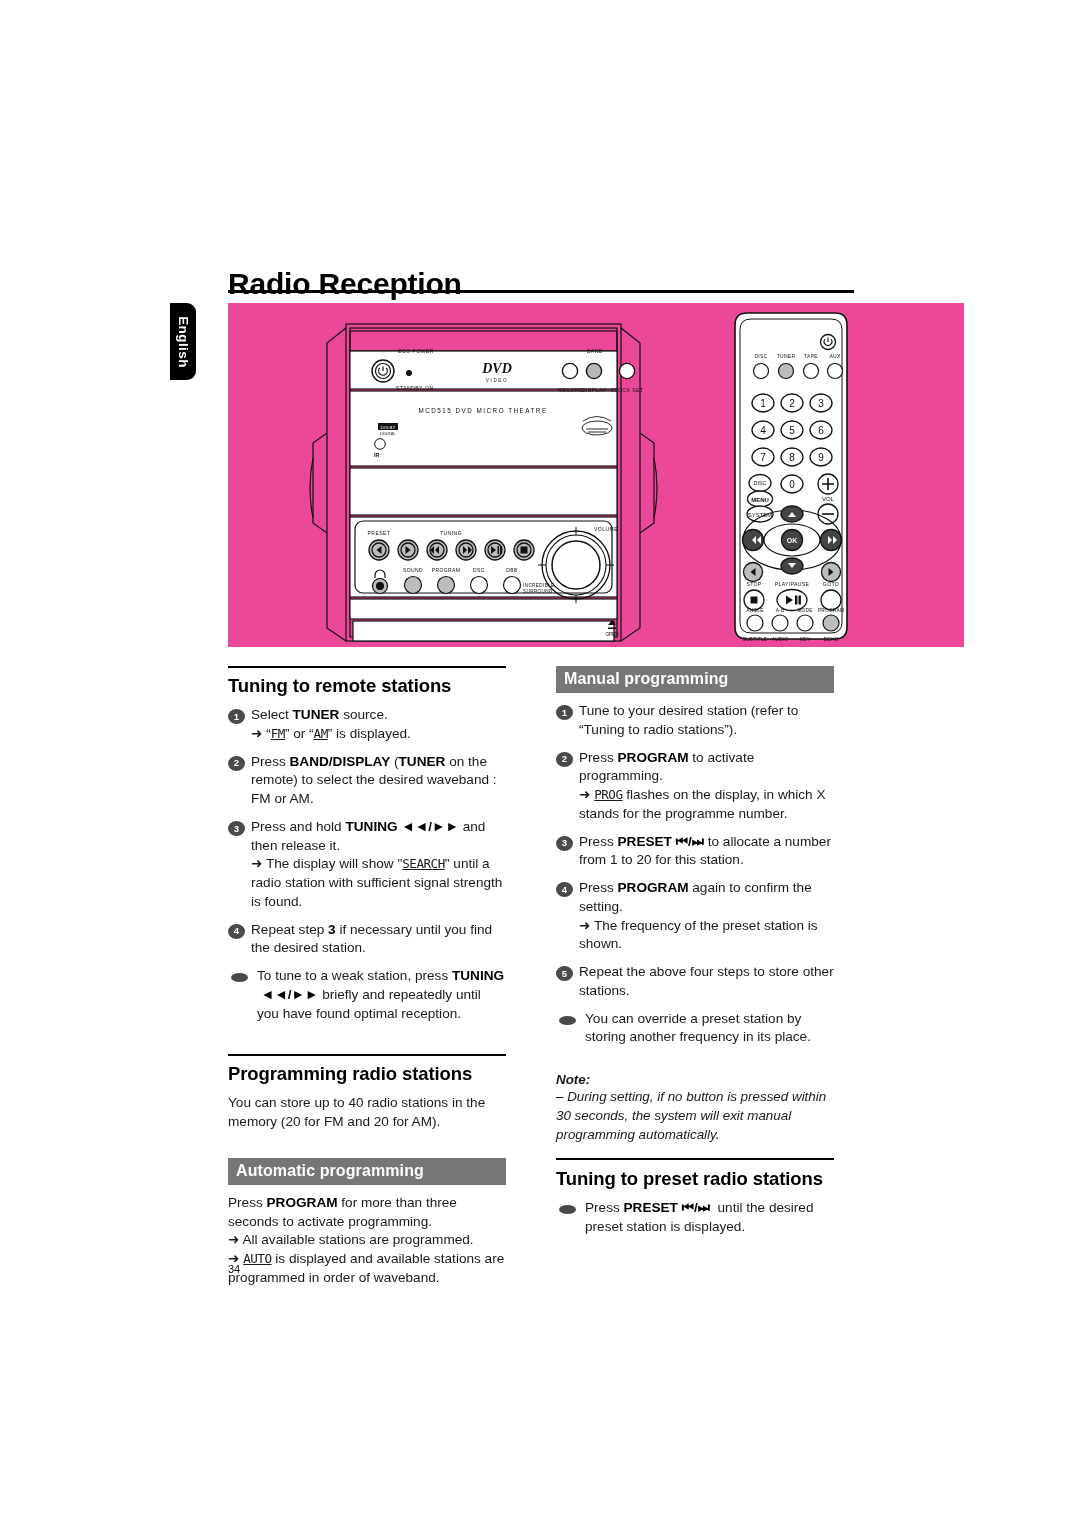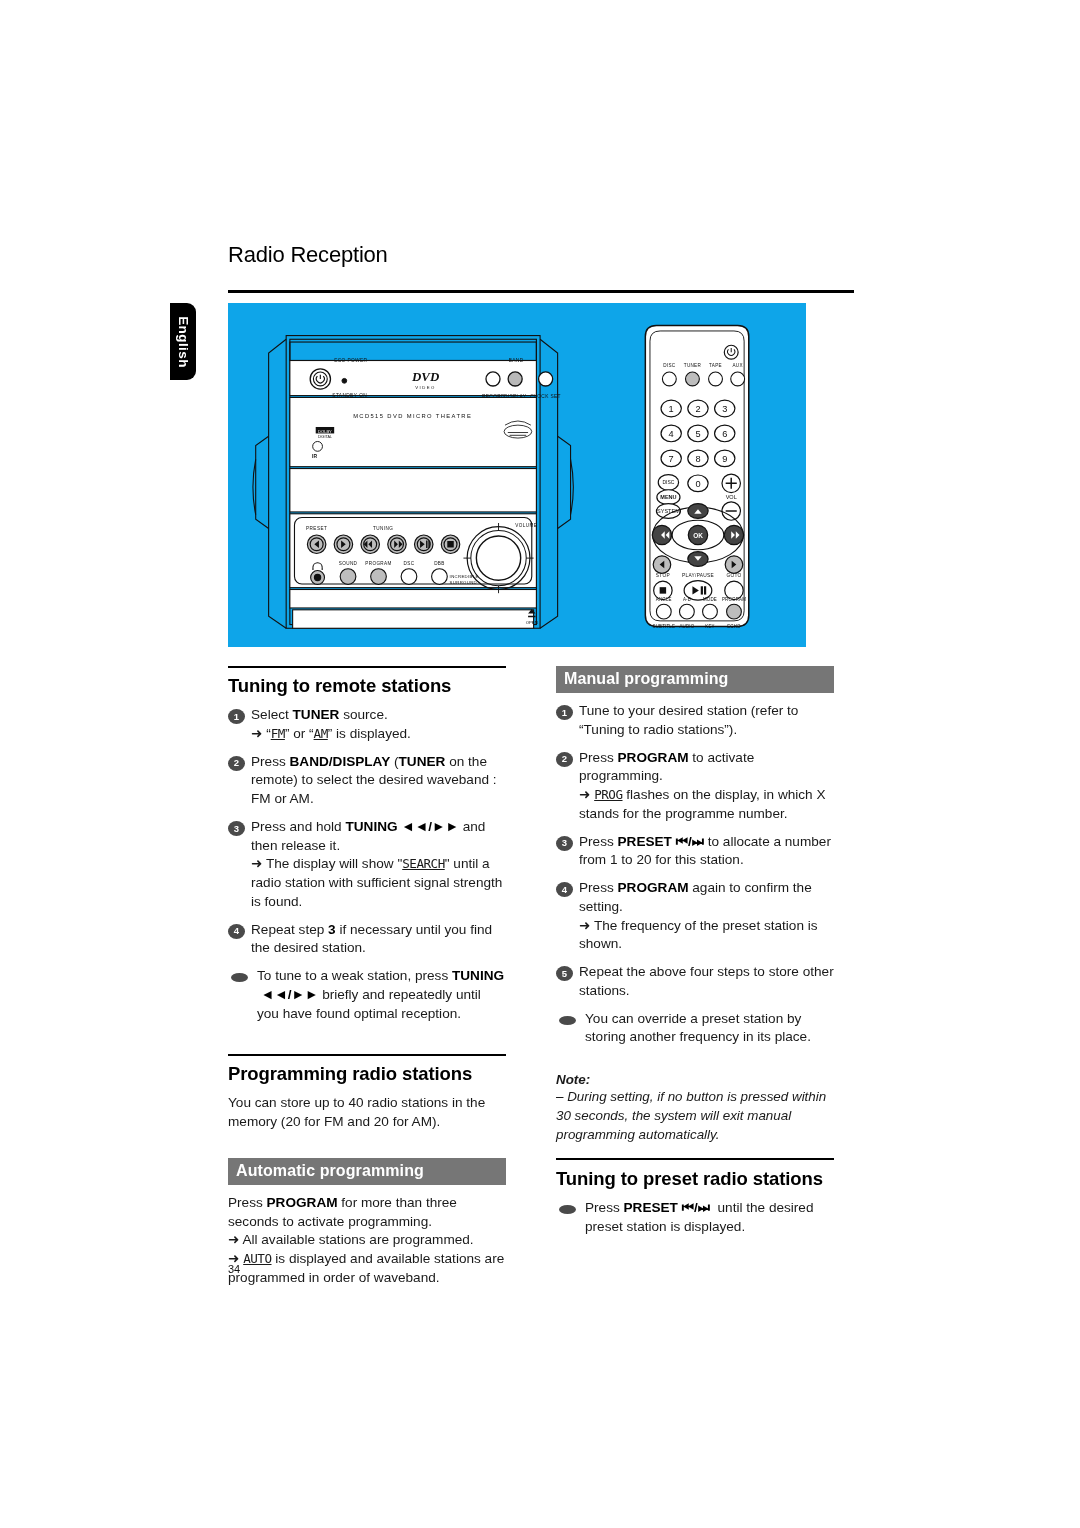--- a/index.html
+++ b/index.html
@@ -17,31 +17,31 @@
   }
   .lang-tab span{
     position:absolute;left:50%;top:50%;
     transform:translate(-50%,-50%) rotate(90deg);
     white-space:nowrap;color:#fff;font-weight:bold;font-size:13.5px;
     letter-spacing:.4px;
   }
 
   
   .title{
-    position:absolute;left:228px;top:242px;
-    font-size:22px;font-weight:normal;letter-spacing:-.2px;color:#000;
+    position:absolute;left:228px;top:267px;
+    font-size:30px;font-weight:bold;letter-spacing:-.2px;color:#000;
   }
   .title-rule{
     position:absolute;left:228px;top:290px;width:626px;height:3px;background:#000;
   }
 
   
   .illus{
-    position:absolute;left:228px;top:303px;width:578px;height:344px;
-    background:#0ea5e9;
+    position:absolute;left:228px;top:303px;width:736px;height:344px;
+    background:#ec4899;
   }
   .illus svg{display:block;width:100%;height:100%;}
 
   
   .col{position:absolute;width:278px;}
   .col-left{left:228px;top:666px;}
   .col-right{left:556px;top:666px;}
 
   .sec-title{
     font-size:18.5px;font-weight:bold;color:#000;margin:0 0 9px 0;

